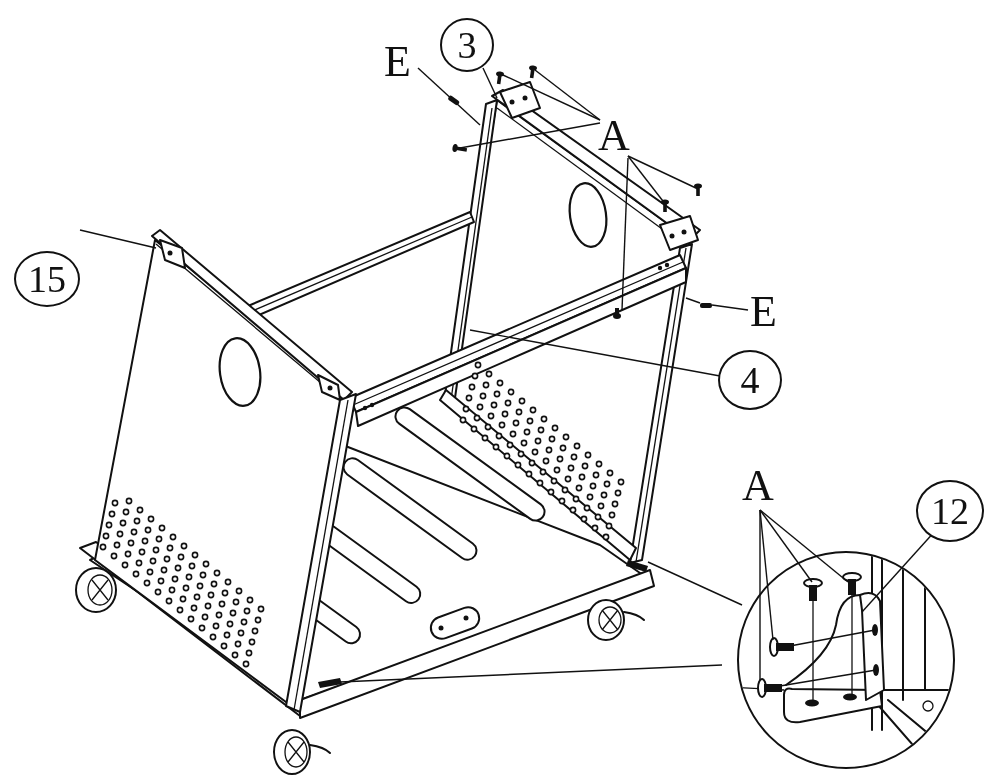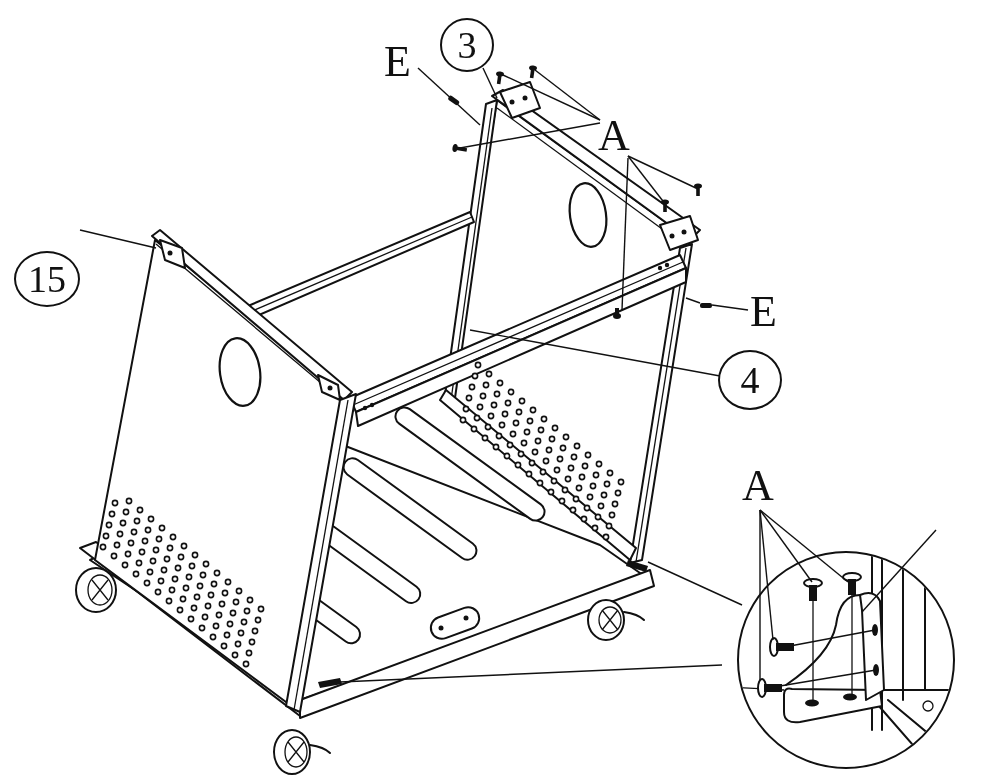--- a/index.html
+++ b/index.html
@@ -391,19 +391,20 @@
       <line class="leader" x1="760" y1="510" x2="760" y2="680"></line>
       <line class="leader" x1="760" y1="510" x2="773" y2="640"></line>
       <line class="leader" x1="760" y1="510" x2="812" y2="582"></line>
       <line class="leader" x1="760" y1="510" x2="848" y2="582"></line>
       <line class="leader" x1="936" y1="530" x2="862" y2="612"></line>
     </g>
   </svg>
 
   <div class="callout bubble" style="left:440px; top:18px; width:50px; height:50px;">3</div>
   <div class="callout bubble" style="left:718px; top:350px; width:60px; height:56px;">4</div>
+  <div class="callout bubble" style="left:916px; top:480px; width:64px; height:58px;">12</div>
   <div class="callout bubble" style="left:14px; top:204px; width:62px; height:52px;margin-top:47px;">15</div>
 
   <div class="callout letter" style="left:598px; top:114px;">A</div>
   <div class="callout letter" style="left:742px; top:464px;">A</div>
   <div class="callout letter" style="left:384px; top:40px;">E</div>
   <div class="callout letter" style="left:750px; top:290px;">E</div>
 </div>
 
 </body></html>

